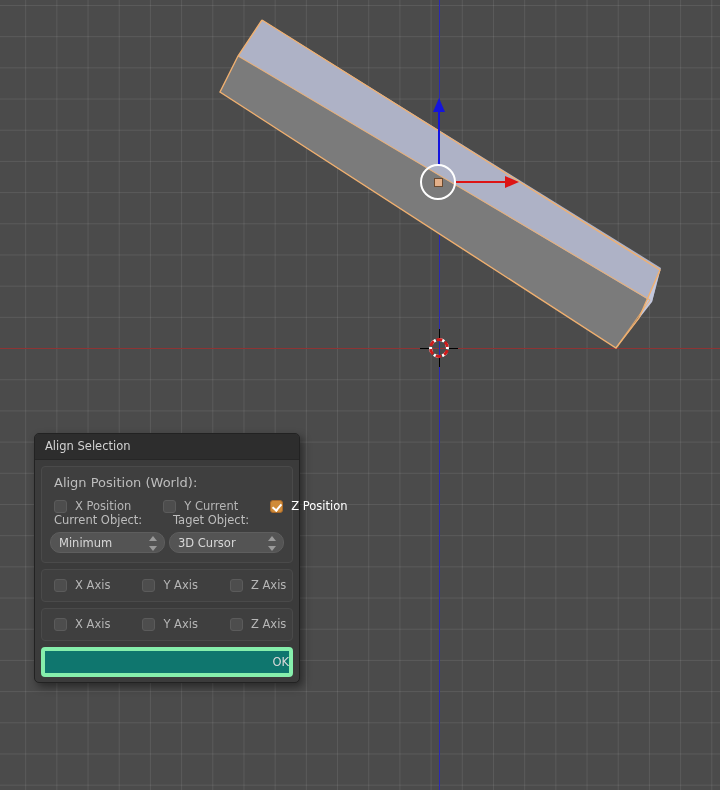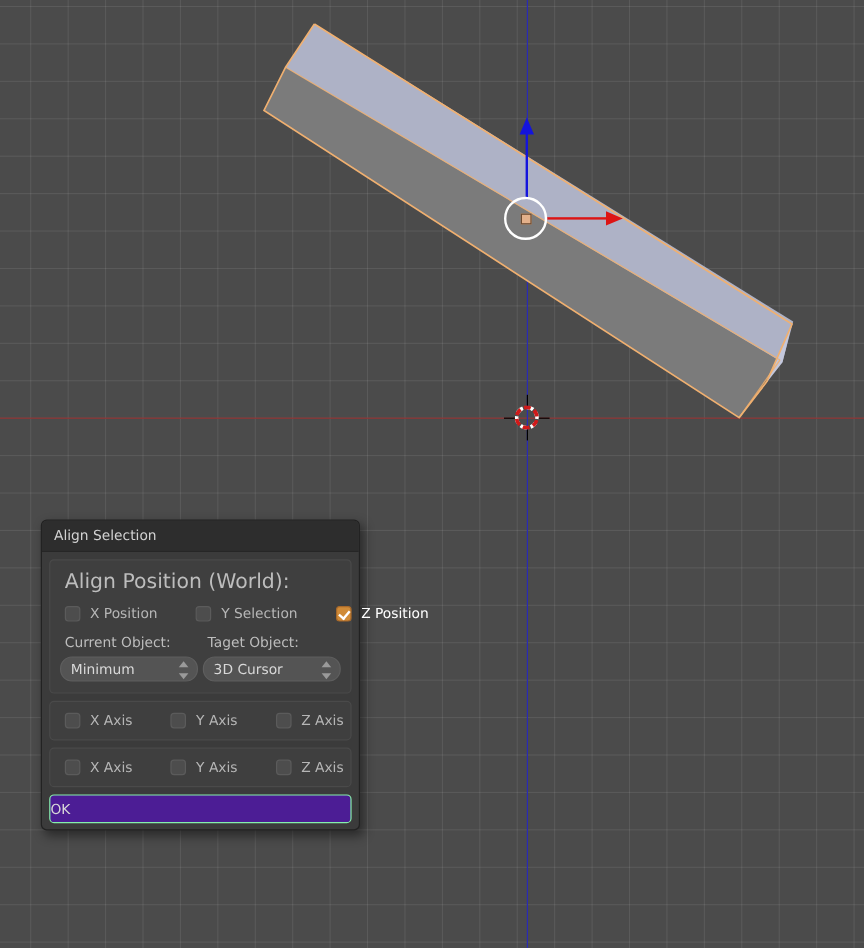--- a/index.html
+++ b/index.html
@@ -76,54 +76,54 @@
     background:#2d2d2d;color:#d2d2d2;font-size:11.5px;
     border-radius:4px 4px 0 0;
     border-bottom:1px solid #262626;
   }
   .block{
     margin:6px 6px 0 6px;background:#3f3f3f;
     border:1px solid #4a4a4a;border-radius:4px;
     padding:8px 0 9px 0;
   }
   .block-label{
-    color:#bdbdbd;font-size:17px;padding:0 0 9px 12px;
+    color:#bdbdbd;font-size:13px;padding:0 0 9px 12px;
   }
   .row{display:flex;align-items:center;padding:0 8px;gap:28px;}
   .cbcell{display:flex;align-items:center;width:98px;padding-left:4px;}
   .cbox{
     width:13px;height:13px;border-radius:3px;box-sizing:border-box;
     background:#4d4d4d;border:1px solid #5b5b5b;flex:none;
   }
   .cbox.on{background:#d08b38;border:1px solid #a8692a;position:relative;}
   .cbox.on::after{
     content:"";position:absolute;left:3px;top:1px;width:4px;height:7px;
     border:solid #ffffff;border-width:0 2px 2px 0;transform:rotate(40deg);
   }
   .cb-label{color:#b6b6b6;font-size:11.5px;margin-left:8px;white-space:nowrap;}
   .cb-label.on{color:#ffffff;text-align:right;}
 
-  .sub-row{display:flex;padding:0 8px;margin-top:10px;}
+  .sub-row{display:flex;padding:0 8px;margin-top:0;}
   .sub-col{width:146px;}
   .sub-col + .sub-col{margin-left:4px;}
   .sub-label{color:#bdbdbd;font-size:11.5px;padding-left:4px;margin-bottom:5px;}
   .dropdown{
     position:relative;height:21px;background:#545454;border:1px solid #5e5e5e;
     border-radius:10px;box-sizing:border-box;display:flex;align-items:center;
   }
   .dropdown .val{color:#d8d8d8;font-size:11.5px;padding-left:8px;}
   .stepper{position:absolute;right:6px;top:3px;width:9px;height:15px;}
   .stepper .up,.stepper .dn{position:absolute;left:0;width:0;height:0;
     border-left:4px solid transparent;border-right:4px solid transparent;}
   .stepper .up{top:0;border-bottom:5px solid #9a9a9a;}
   .stepper .dn{bottom:0;border-top:5px solid #9a9a9a;}
 
   .okbtn{
-    margin:6px 6px 0 6px;height:22px;line-height:22px;text-align:left;
-    background:#4c1d95;border:1px solid #86efac;border-radius:4px;
+    margin:6px 6px 0 6px;height:22px;line-height:22px;text-align:right;
+    background:#0f766e;border:4px solid #86efac;border-radius:4px;
     color:#d8d8d8;font-size:11.5px;cursor:pointer;
   }
 </style>
 </head>
 <body>
 
 <div id="viewport">
   <div class="grid"></div>
   <div class="axis-x"></div>
   <div class="axis-z"></div>
@@ -169,21 +169,21 @@
 
   <div class="block">
     <div class="block-label">Align Position (World):</div>
     <div class="row">
       <div class="cbcell">
         <div class="cbox"></div>
         <span class="cb-label">X Position</span>
       </div>
       <div class="cbcell">
         <div class="cbox"></div>
-        <span class="cb-label">Y Selection</span>
+        <span class="cb-label">Y Current</span>
       </div>
       <div class="cbcell">
         <div class="cbox on"></div>
         <span class="cb-label on">Z Position</span>
       </div>
     </div>
 
     <div class="sub-row">
       <div class="sub-col">
         <div class="sub-label">Current Object:</div>

